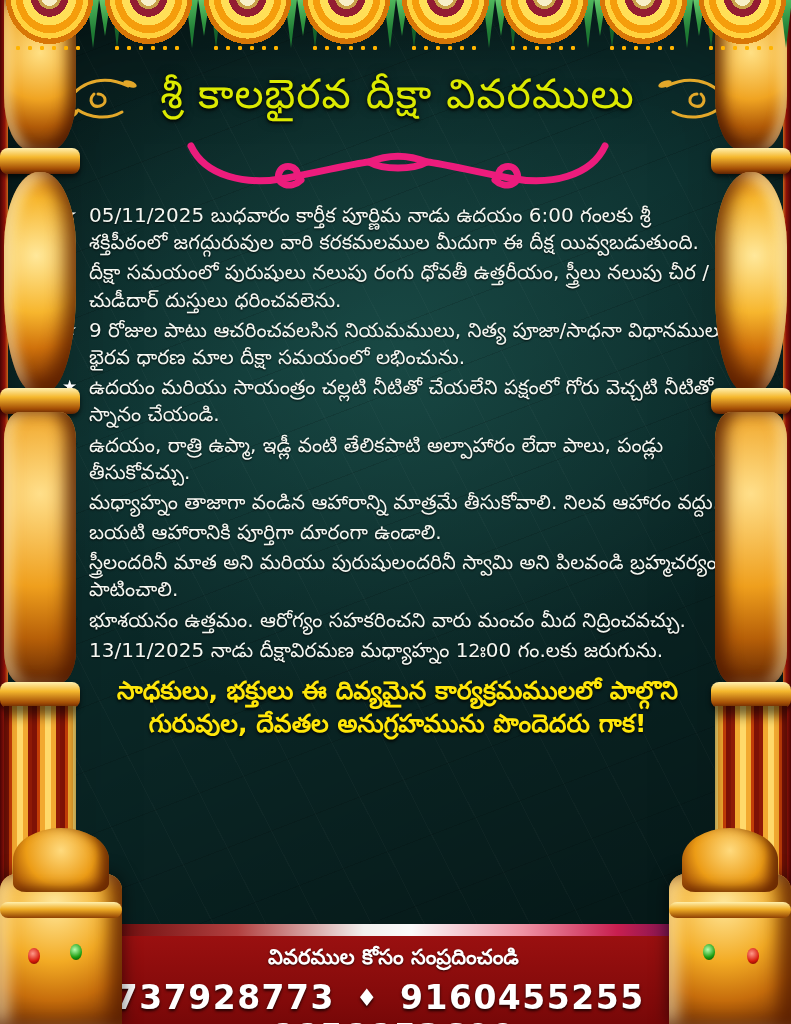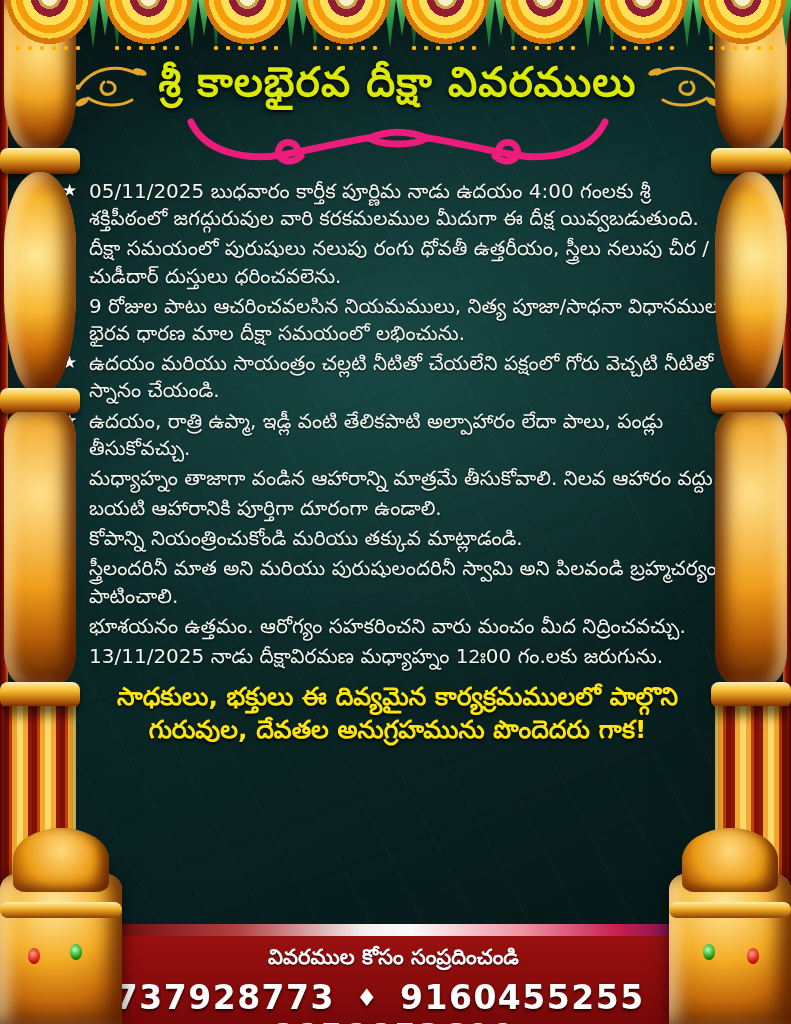--- a/index.html
+++ b/index.html
@@ -77,21 +77,21 @@
     clip-path:polygon(50% 100%, 10% 0, 90% 0);width:16px;height:46px;}
   .leaf.l1{right:-14px;height:40px;background:linear-gradient(170deg,#6fd276,#2b8f3c 70%);}
   .leaf.l2{right:-2px;height:52px;}
   .leaf.l3{right:-26px;height:52px;background:linear-gradient(170deg,#3fa14c,#14602a 70%);}
 
   
   .content{position:absolute;left:62px;right:58px;top:58px;z-index:3;color:#f5f7f1;}
 
   .title-row{display:flex;align-items:center;justify-content:center;gap:6px;}
   .page-title{
-    margin:0;font-size:41px;font-weight:bold;letter-spacing:1px;color:#dcea00;
+    margin:12px;font-size:41px;font-weight:normal;letter-spacing:1px;color:#dcea00;
     text-shadow:0 2px 3px rgba(0,0,0,.85), 0 0 10px rgba(0,0,0,.5);white-space:nowrap;}
   .flourish{flex:0 0 auto;}
   .swirl-row{text-align:center;margin-top:-2px;height:52px;}
 
   .bullet-list{list-style:none;margin:12px 0 0 0;padding:0;font-size:20px;line-height:1.36;}
   .bullet-item{position:relative;padding-left:27px;margin-bottom:3px;
     text-shadow:0 1px 2px rgba(0,0,0,.8);font-weight:500;}
   .bullet-item .star{position:absolute;left:0;top:1px;color:#ffffff;font-size:17px;}
 
   .closing{margin-top:10px;text-align:center;color:#ffe60a;font-weight:bold;font-size:25px;
@@ -219,31 +219,31 @@
           <path d="M8 8 C22 38 62 48 104 40 C146 32 168 26 186 24"></path>
           <path d="M422 8 C408 38 368 48 326 40 C284 32 262 26 244 24"></path>
           <path d="M186 24 C206 16 224 16 244 24 C230 32 200 32 186 24 Z"></path>
           <path d="M118 42 c-10 10 -26 4 -22 -7 c4 -11 20 -7 18 3"></path>
           <path d="M312 42 c10 10 26 4 22 -7 c-4 -11 -20 -7 -18 3"></path>
         </g>
       </svg>
     </div>
 
     <ul class="bullet-list">
-        <li class="bullet-item"><span class="star">★</span><span>05/11/2025 బుధవారం కార్తీక పూర్ణిమ నాడు ఉదయం 4:00 గంలకు శ్రీ శక్తిపీఠంలో జగద్గురువుల వారి కరకమలముల మీదుగా ఈ దీక్ష యివ్వబడుతుంది.</span></li>
+        <li class="bullet-item"><span class="star">★</span><span>05/11/2025 బుధవారం కార్తీక పూర్ణిమ నాడు ఉదయం 6:00 గంలకు శ్రీ శక్తిపీఠంలో జగద్గురువుల వారి కరకమలముల మీదుగా ఈ దీక్ష యివ్వబడుతుంది.</span></li>
         <li class="bullet-item"><span class="star">★</span><span>దీక్షా సమయంలో పురుషులు నలుపు రంగు ధోవతీ ఉత్తరీయం, స్త్రీలు నలుపు చీర /చుడీదార్ దుస్తులు ధరించవలెను.</span></li>
         <li class="bullet-item"><span class="star">★</span><span>9 రోజుల పాటు ఆచరించవలసిన నియమములు, నిత్య పూజా/సాధనా విధానములు, భైరవ ధారణ మాల దీక్షా సమయంలో లభించును.</span></li>
         <li class="bullet-item"><span class="star">★</span><span>ఉదయం మరియు సాయంత్రం చల్లటి నీటితో చేయలేని పక్షంలో గోరు వెచ్చటి నీటితో స్నానం చేయండి.</span></li>
         <li class="bullet-item"><span class="star">★</span></li>
         <li class="bullet-item"><span class="star">★</span></li>
         <li class="bullet-item"><span class="star">★</span><span>ఉదయం, రాత్రి ఉప్మా, ఇడ్లీ వంటి తేలికపాటి అల్పాహారం లేదా పాలు, పండ్లు తీసుకోవచ్చు.</span></li>
         <li class="bullet-item"><span class="star">★</span><span>మధ్యాహ్నం తాజాగా వండిన ఆహారాన్ని మాత్రమే తీసుకోవాలి. నిలవ ఆహారం వద్దు.</span></li>
         <li class="bullet-item"><span class="star">★</span></li>
         <li class="bullet-item"><span class="star">★</span><span>బయటి ఆహారానికి పూర్తిగా దూరంగా ఉండాలి.</span></li>
-        <li class="bullet-item"><span class="star">★</span><span>కోపాన్ని నియంత్రించుకోండి మరియు తక్కువ మాట్లాడండి.</span></li>
+        <li class="bullet-item"><span class="star">★</span></li>
         <li class="bullet-item"><span class="star">★</span><span>స్త్రీలందరినీ మాత అని మరియు పురుషులందరినీ స్వామి అని పిలవండి బ్రహ్మచర్యం పాటించాలి.</span></li>
         <li class="bullet-item"><span class="star">★</span></li>
         <li class="bullet-item"><span class="star">★</span></li>
         <li class="bullet-item"><span class="star">★</span><span>భూశయనం ఉత్తమం. ఆరోగ్యం సహకరించని వారు మంచం మీద నిద్రించవచ్చు.</span></li>
         <li class="bullet-item"><span class="star">★</span><span>13/11/2025 నాడు దీక్షావిరమణ మధ్యాహ్నం 12ః00 గం.లకు జరుగును.</span></li>
       </ul>
 
     <div class="closing">
       <div>సాధకులు, భక్తులు ఈ దివ్యమైన కార్యక్రమములలో పాల్గొని</div>
       <div>గురువుల, దేవతల అనుగ్రహమును పొందెదరు గాక!</div>

